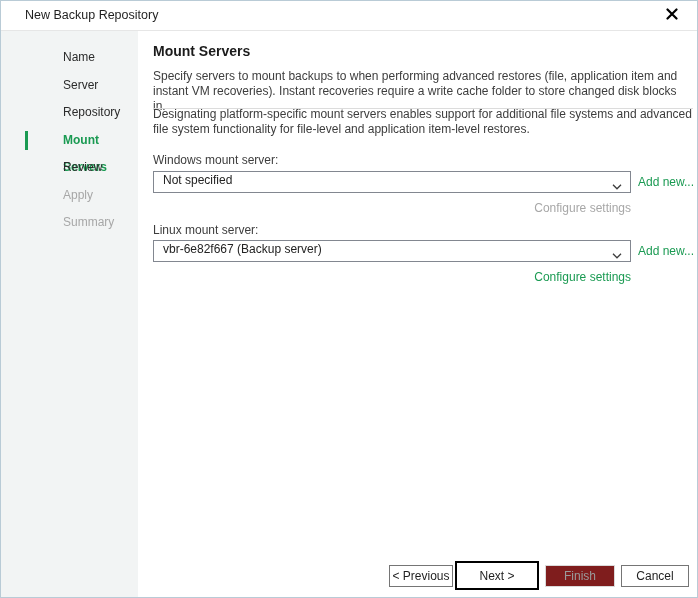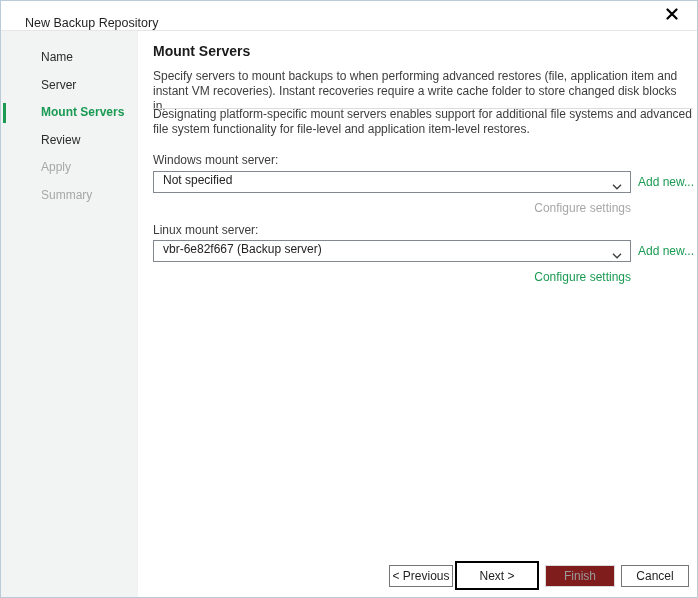--- a/index.html
+++ b/index.html
@@ -17,32 +17,33 @@
     overflow: hidden;
   }
   
   .titlebar {
     position: absolute; top: 0; left: 0; right: 0; height: 30px;
     background: #ffffff;
     border-bottom: 1px solid #e6e6e6;
   }
   .titlebar-text {
     position: absolute; left: 24px; top: 0; line-height: 29px;
-    font-size: 12.5px; color: #1f1f1f; margin-top: 8px;
+    font-size: 12.5px; color: #1f1f1f;
   }
   .close-btn {
     position: absolute; right: 10px; top: 0; width: 30px; height: 29px;
     display: flex; align-items: center; justify-content: center;
     background: transparent; border: none; cursor: pointer;
   }
   
   .sidebar {
     position: absolute; left: 0; top: 30px; bottom: 0; width: 137px;
     background: #f2f4f4;
     padding-top: 13px;
+    padding-left: 22px;
   }
   .step {
     position: relative;
     height: 27.5px;
     line-height: 27.5px;
     padding-left: 40px;
     font-size: 12px;
     color: #2b2b2b;
     cursor: default;
   }
@@ -133,20 +134,21 @@
         <svg width="12" height="12" viewBox="0 0 12 12">
           <path d="M1.5 1.5 L10.5 10.5 M10.5 1.5 L1.5 10.5" stroke="#000" stroke-width="2.2" stroke-linecap="round"></path>
         </svg>
       </span>
     </button>
   </div>
 
   <nav class="sidebar">
     <div class="step">Name</div>
     <div class="step">Server</div>
+    <div class="step">Repository</div>
     <div class="step active">Mount Servers</div>
     <div class="step">Review</div>
     <div class="step disabled">Apply</div>
     <div class="step disabled">Summary</div>
   </nav>
 
   <main class="main">
     <h1 class="page-title">Mount Servers</h1>
     <p class="intro">Specify servers to mount backups to when performing advanced restores (file, application item and instant VM recoveries). Instant recoveries require a write cache folder to store changed disk blocks in.</p>
     <div class="divider"></div>

